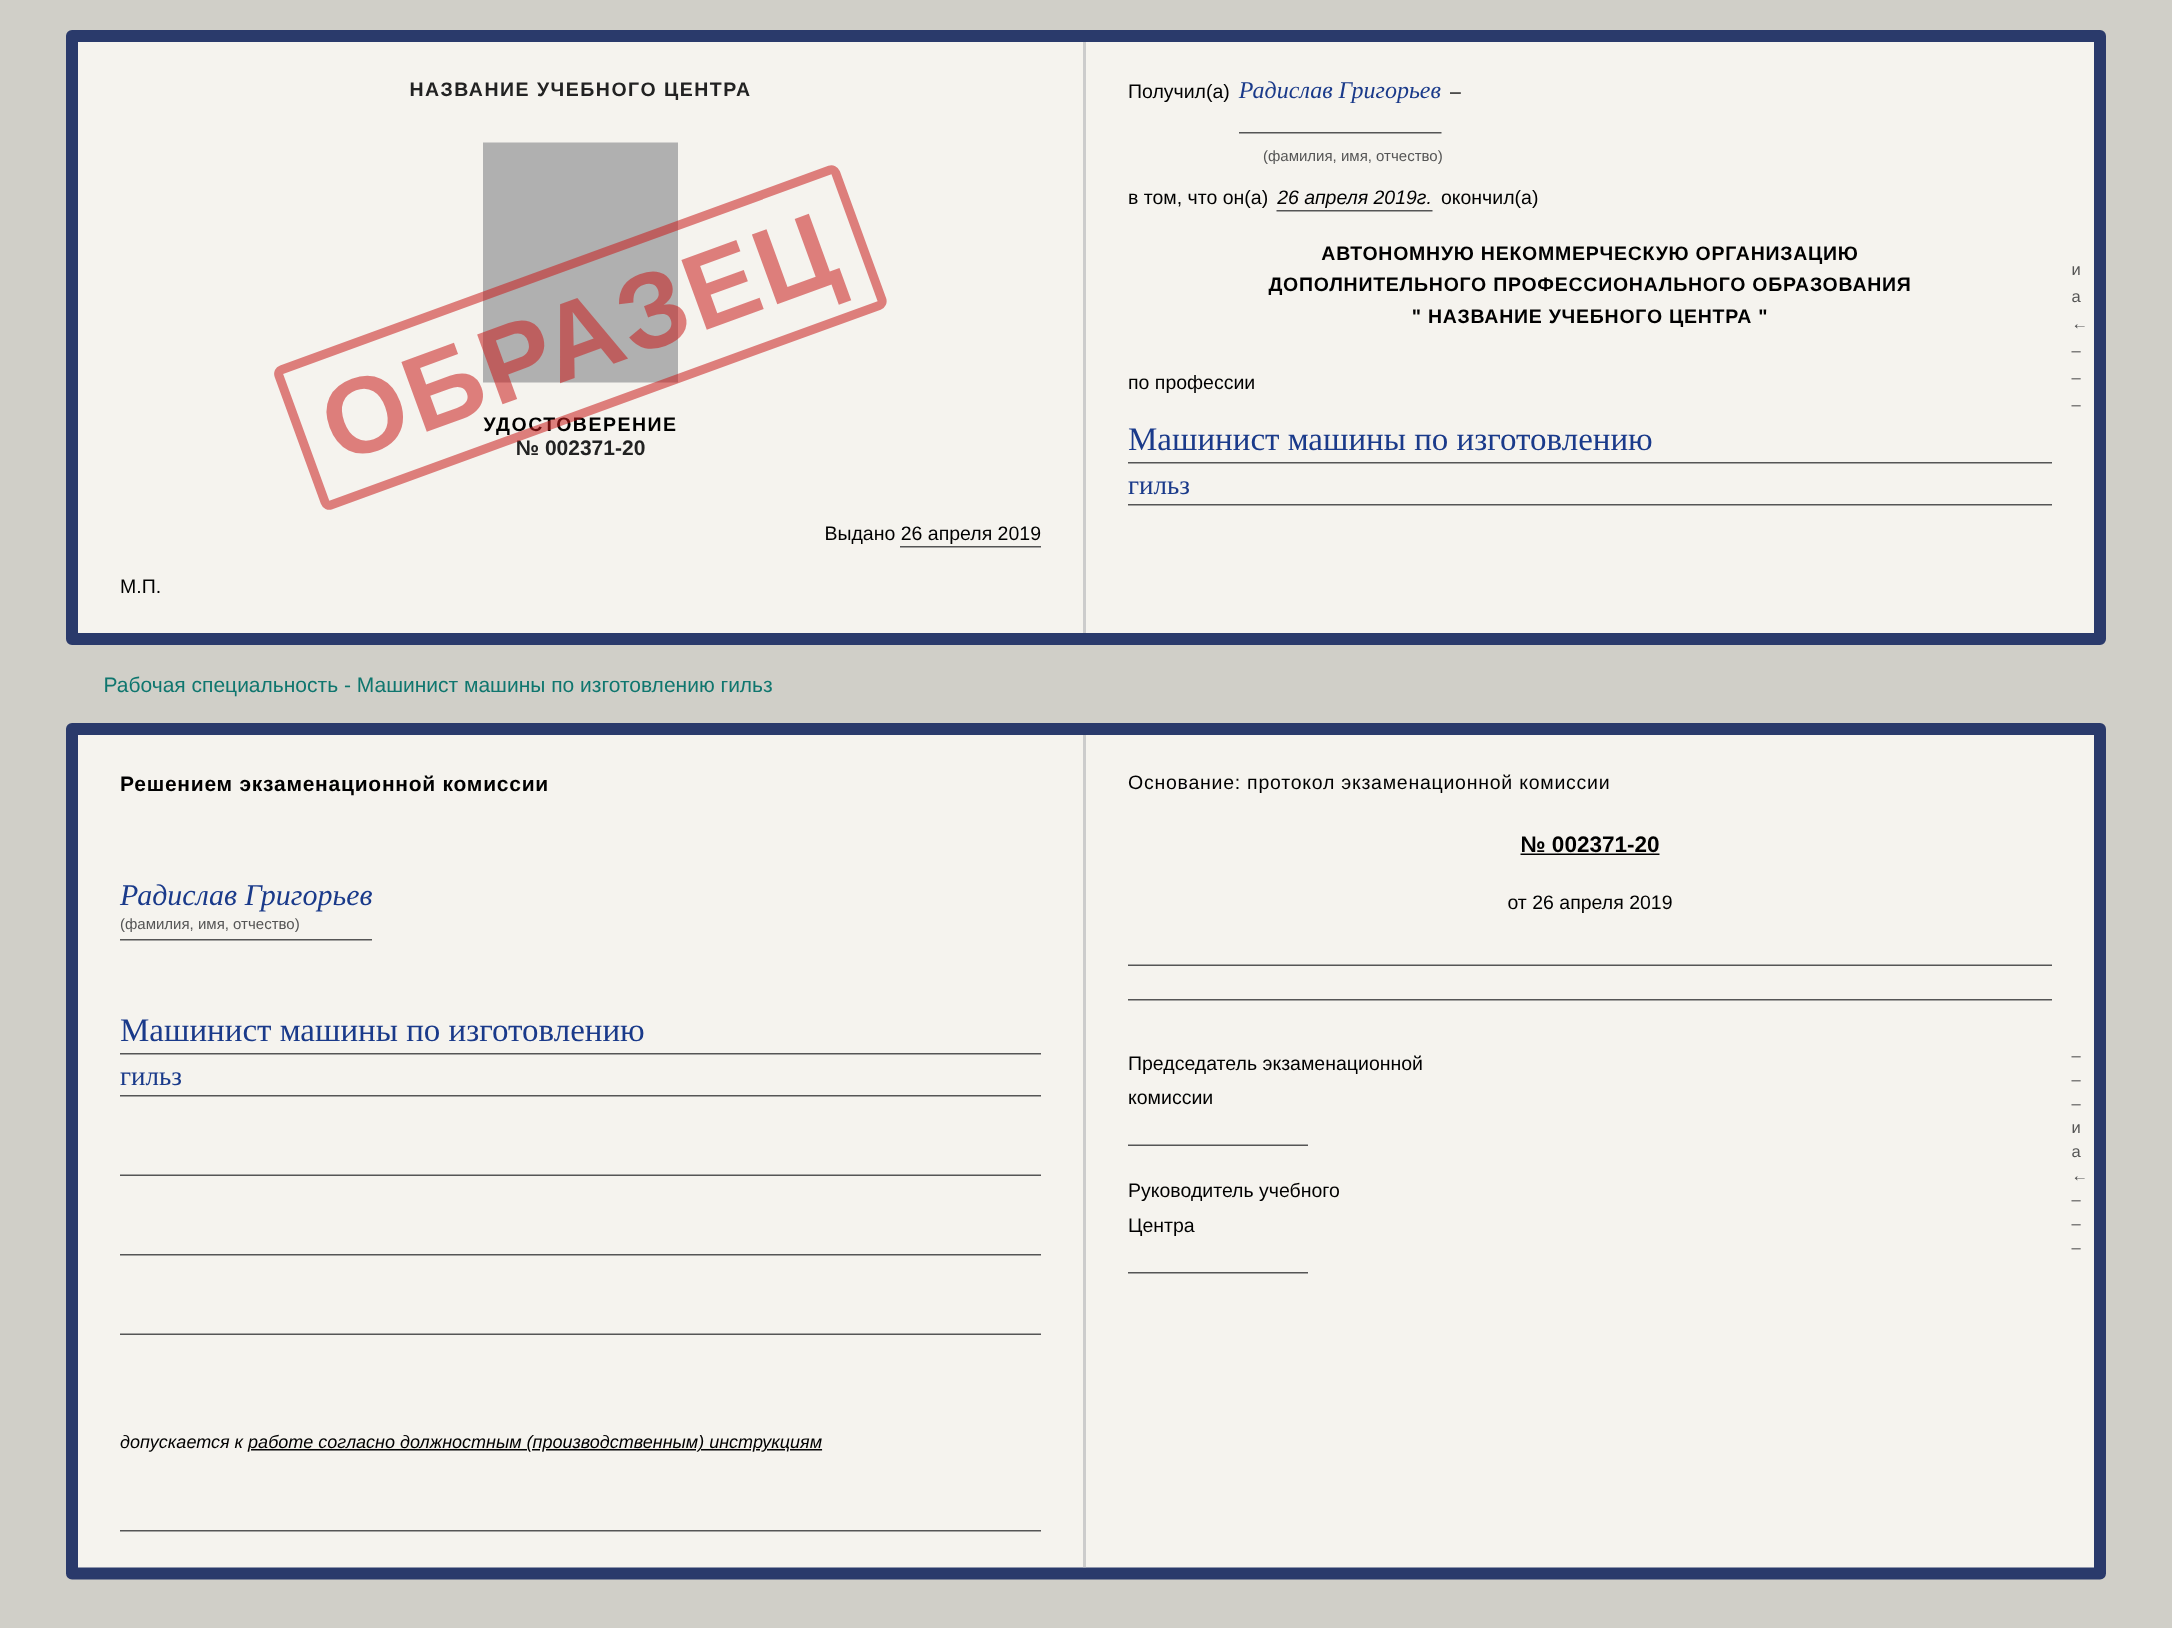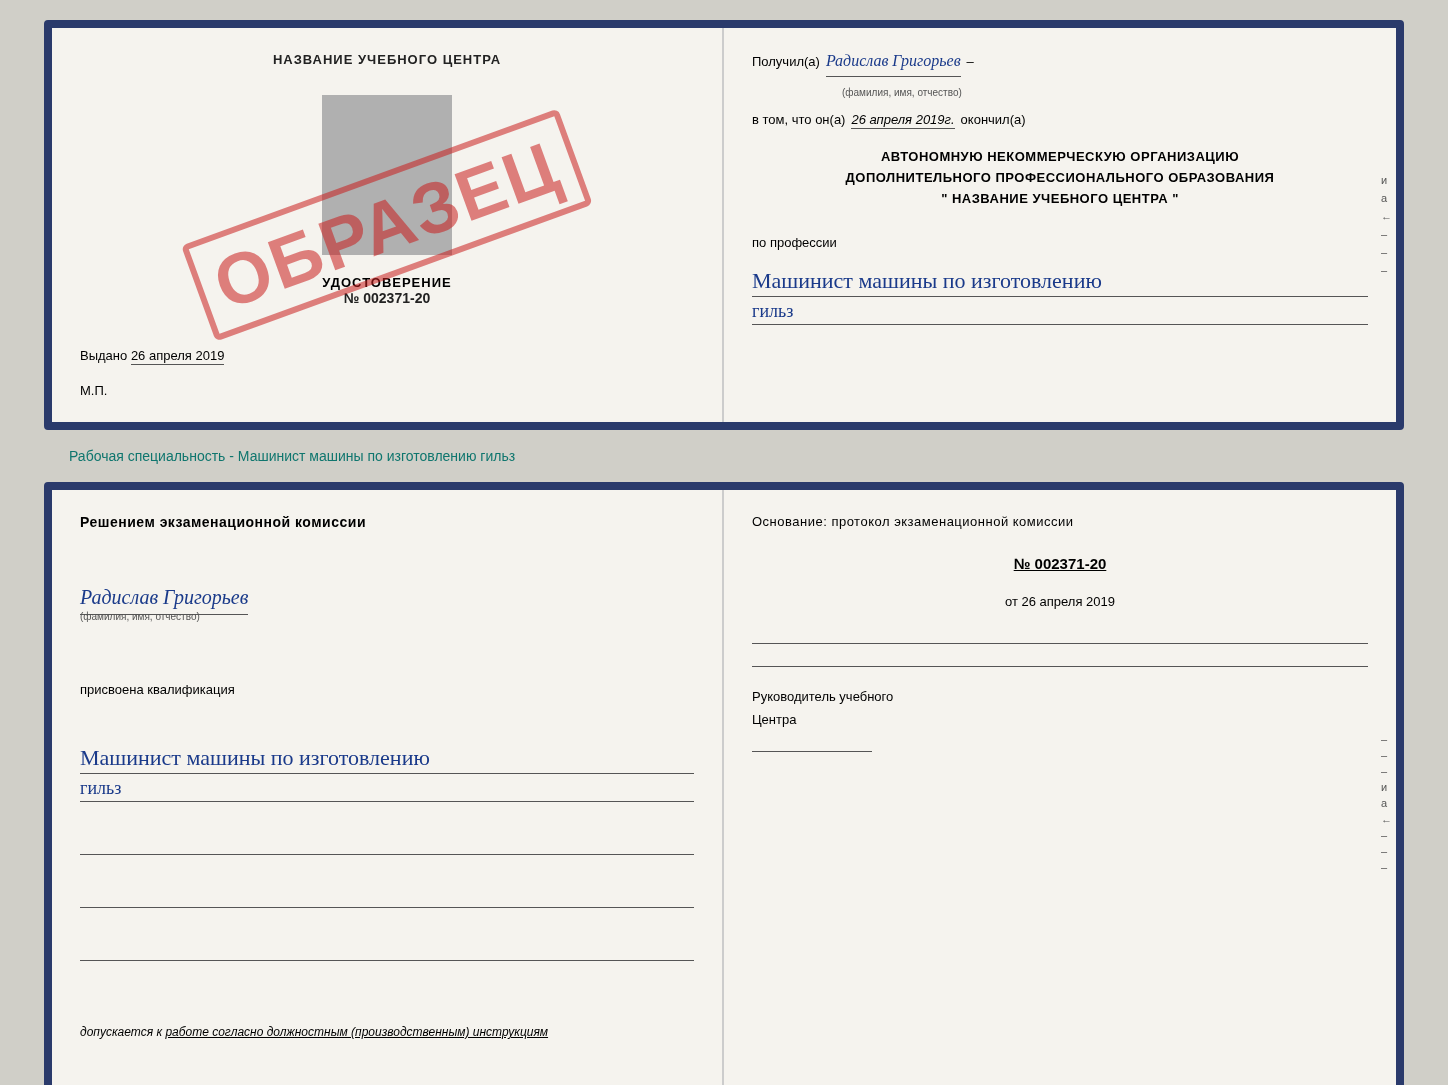--- a/index.html
+++ b/index.html
@@ -80,20 +80,21 @@
 
     .udostoverenie-block .number {
       font-size: 14px;
       font-weight: bold;
       color: #222;
     }
 
     .vydano-line {
       font-size: 13px;
       margin-top: 30px;
+      text-align: right;
     }
 
     .mp-line {
       font-size: 13px;
       margin-top: 8px;
     }
 
     
     .obrazec-stamp {
       position: absolute;
@@ -121,21 +122,21 @@
       gap: 6px;
       flex-wrap: wrap;
     }
 
     .poluchil-name {
       font-size: 16px;
       font-style: italic;
       font-family: 'Times New Roman', serif;
       border-bottom: 1px solid #555;
       color: #1a3a8a;
-      padding-bottom: 6px;
+      padding-bottom: 18px;
     }
 
     .small-label {
       font-size: 10px;
       color: #555;
       text-align: center;
     }
 
     .vtom-line {
       font-size: 13px;
@@ -346,21 +347,20 @@
 
 <div class="document-card bottom-doc">
   <div class="card-left">
     <div class="resheniem-title">Решением экзаменационной комиссии</div>
 
     <div class="name-block">
       <span class="poluchil-name" style="font-size:20px;">Радислав Григорьев</span>
       <div class="small-label" style="text-align:left; margin-top:2px;">(фамилия, имя, отчество)</div>
     </div>
 
-    <div class="prisvoena">присвоена квалификация</div>
 
     <div>
       <span class="handwritten">Машинист машины по изготовлению</span>
       <span class="handwritten" style="font-size:18px;">гильз</span>
     </div>
 
     <div style="border-bottom:1px solid #555; margin-top:8px;"></div>
     <div style="border-bottom:1px solid #555; margin-top:8px;"></div>
     <div style="border-bottom:1px solid #555; margin-top:8px;"></div>
 
@@ -377,20 +377,27 @@
     <div class="protocol-number">№ 002371-20</div>
 
     <div class="ot-date">
       <span>от</span>
       <span>26 апреля 2019</span>
     </div>
 
     <div style="border-bottom:1px solid #555; margin-top:4px;"></div>
     <div style="border-bottom:1px solid #555; margin-top:8px;"></div>
 
+    <div class="signature-block">
+      <div>Председатель экзаменационной</div>
+      <div>комиссии</div>
+      <div class="sig-line">
+        <span class="underline-space"></span>
+      </div>
+    </div>
 
     <div class="signature-block" style="margin-top:4px;">
       <div>Руководитель учебного</div>
       <div>Центра</div>
       <div class="sig-line">
         <span class="underline-space"></span>
       </div>
     </div>
 
     <div class="right-side-marks" style="position:absolute; right:4px; top:0; bottom:0; display:flex; flex-direction:column; justify-content:center; gap:4px; font-size:11px; color:#555;">

